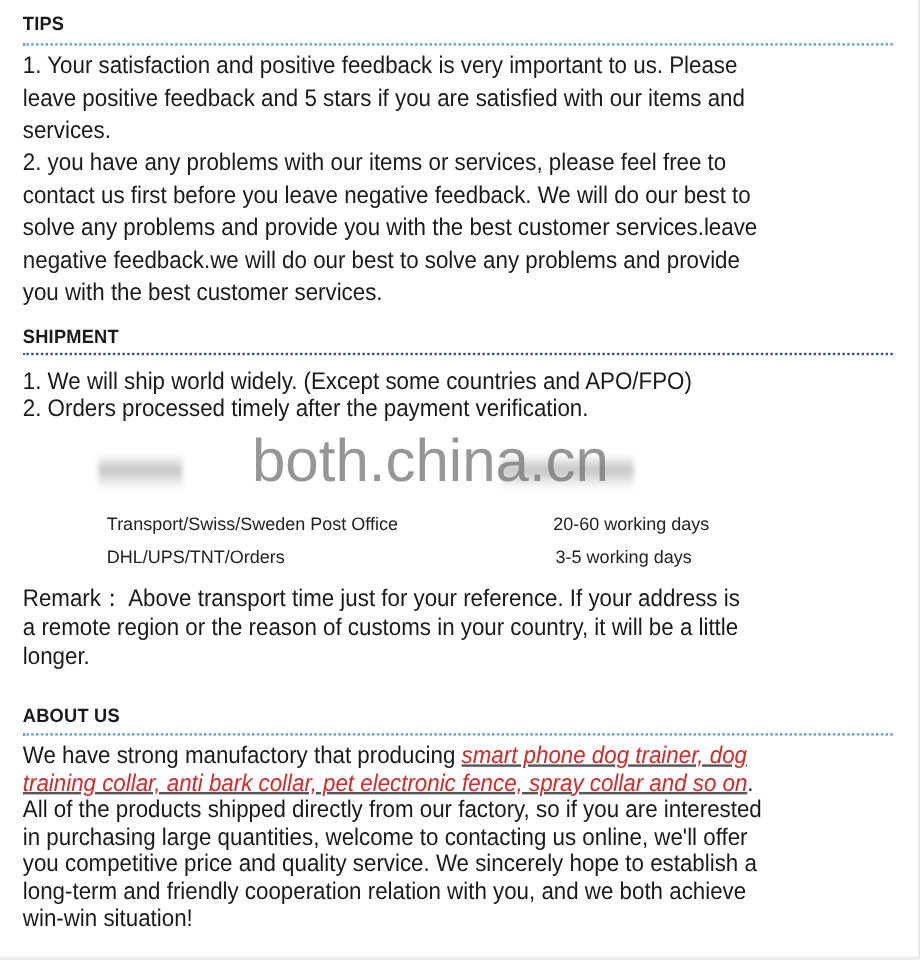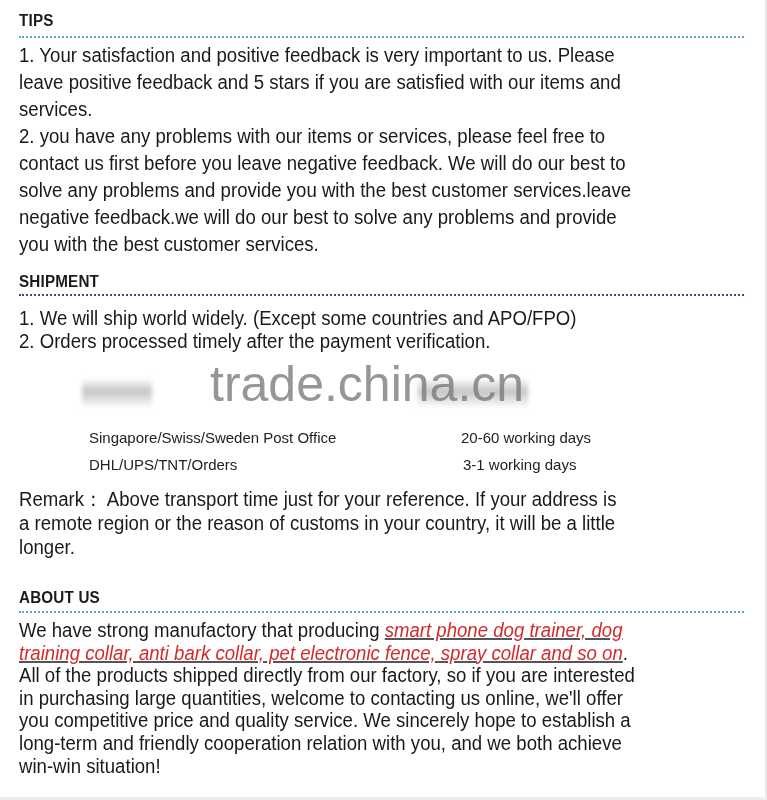--- a/index.html
+++ b/index.html
@@ -154,33 +154,33 @@
   <div class="section-title" style="top:273px;">SHIPMENT</div>
   <div class="divider navy" style="top:294px;"></div>
   <div class="ship-para" style="top:307px;">
     <span class="line">1. We will ship world widely. (Except some countries and APO/FPO)</span>
     <span class="line">2. Orders processed timely after the payment verification.</span>
   </div>
 
   <div class="blur-strip" style="left:82px; top:378px; width:70px; height:30px;"></div>
   <div class="blur-strip" style="left:418px; top:378px; width:110px; height:30px;"></div>
 
-  <div class="watermark">trade.china.cn</div>
+  <div class="watermark">both.china.cn</div>
 
   <div class="table-header">
     <span class="col-carrier">Carrier</span>
     <span class="col-time">Transport time</span>
   </div>
   <div class="table-row" style="top:429px;">
-    <span class="col-carrier">Singapore/Swiss/Sweden Post Office</span>
+    <span class="col-carrier">Transport/Swiss/Sweden Post Office</span>
     <span class="col-time">20-60 working days</span>
   </div>
   <div class="table-row" style="top:456px;">
     <span class="col-carrier">DHL/UPS/TNT/Orders</span>
-    <span class="col-time" style="left:326px;">3-1 working days</span>
+    <span class="col-time" style="left:326px;">3-5 working days</span>
   </div>
 
   <div class="remark">
     <span class="line">Remark： Above transport time just for your reference. If your address is</span>
     <span class="line">a remote region or the reason of customs in your country, it will be a little</span>
     <span class="line">longer.</span>
   </div>
 
   <div class="section-title" style="top:589px;">ABOUT US</div>
   <div class="divider" style="top:611px;"></div>

